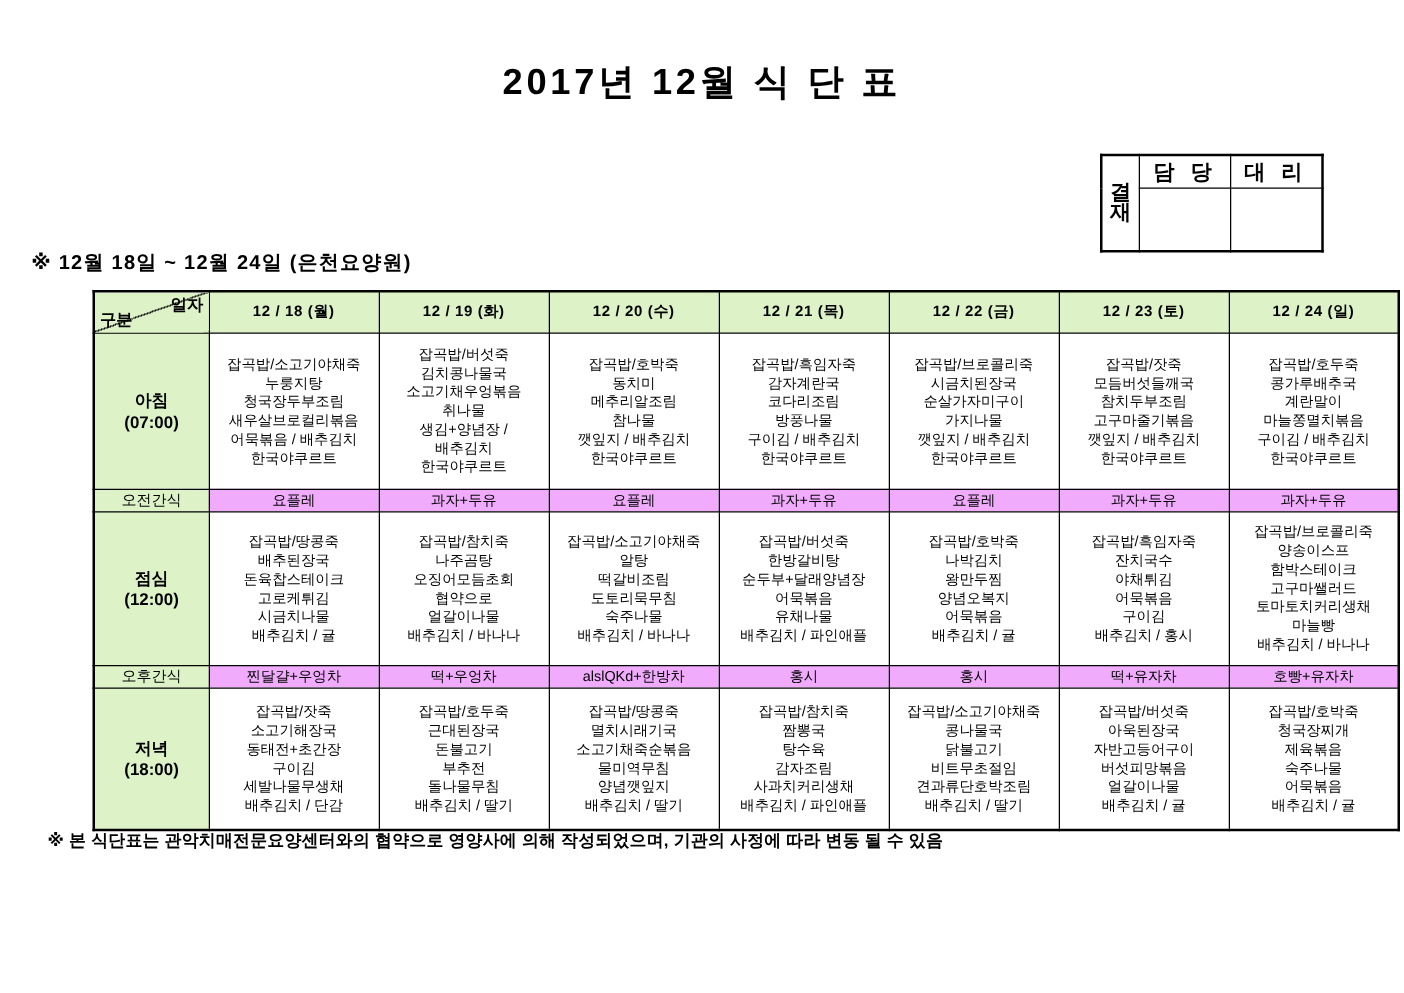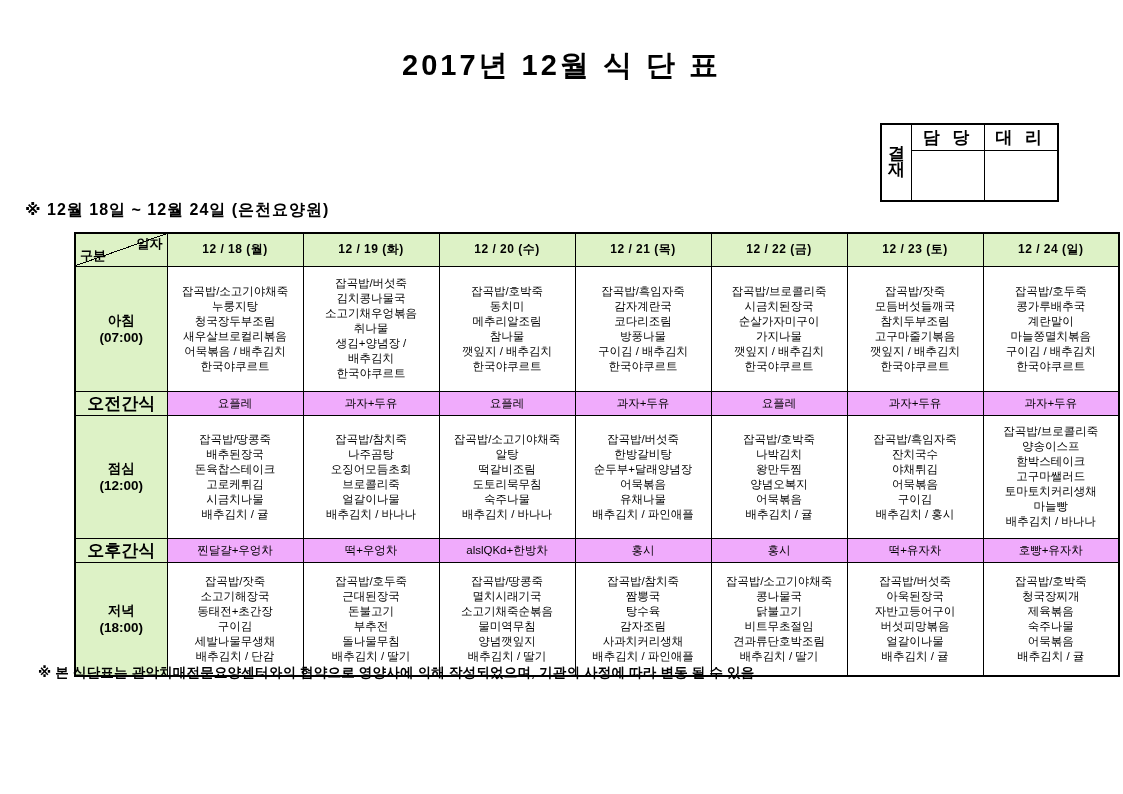--- a/index.html
+++ b/index.html
@@ -49,21 +49,21 @@
         rgba(0,0,0,0) calc(50% - 1px), #000 calc(50% - 1px),
         #000 calc(50% + 0px), rgba(0,0,0,0) calc(50% + 0px)),
       #ddf2c6;
   }
   .corner-top  { position:absolute; top:1px; right:4px; font-size:13px; font-weight:bold; }
   .corner-bot  { position:absolute; bottom:1px; left:4px; font-size:13px; font-weight:bold; }
 
   th.day { font-size:12px; font-weight:bold; height:33px; letter-spacing:0.5px; }
 
   td.row-label { font-size:13.5px; font-weight:bold; line-height:17px; }
-  td.snack-label { font-size:17px; font-weight:bold; height:18px; }
+  td.snack-label { font-size:12px; font-weight:normal; height:18px; }
 
   tr.breakfast { height:125px; }
   tr.lunch     { height:123px; }
   tr.dinner    { height:114px; }
   tr.snackrow  { height:18px; }
 
   td.meal { font-size:11.5px; }
   td.meal .lines {
     display:flex; flex-direction:column;
     justify-content:space-evenly; height:100%;
@@ -219,21 +219,21 @@
             <div>고로케튀김</div>
             <div>시금치나물</div>
             <div>배추김치 / 귤</div>
           </div>
         </td>
         <td class="meal">
           <div class="lines">
             <div>잡곡밥/참치죽</div>
             <div>나주곰탕</div>
             <div>오징어모듬초회</div>
-            <div>브로콜리죽</div>
+            <div>협약으로</div>
             <div>얼갈이나물</div>
             <div>배추김치 / 바나나</div>
           </div>
         </td>
         <td class="meal">
           <div class="lines">
             <div>잡곡밥/소고기야채죽</div>
             <div>알탕</div>
             <div>떡갈비조림</div>
             <div>도토리묵무침</div>

